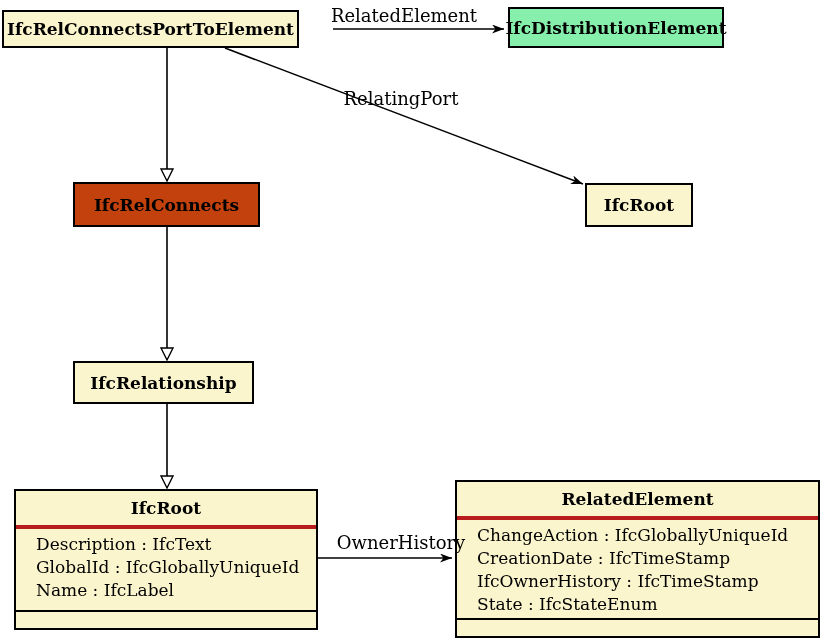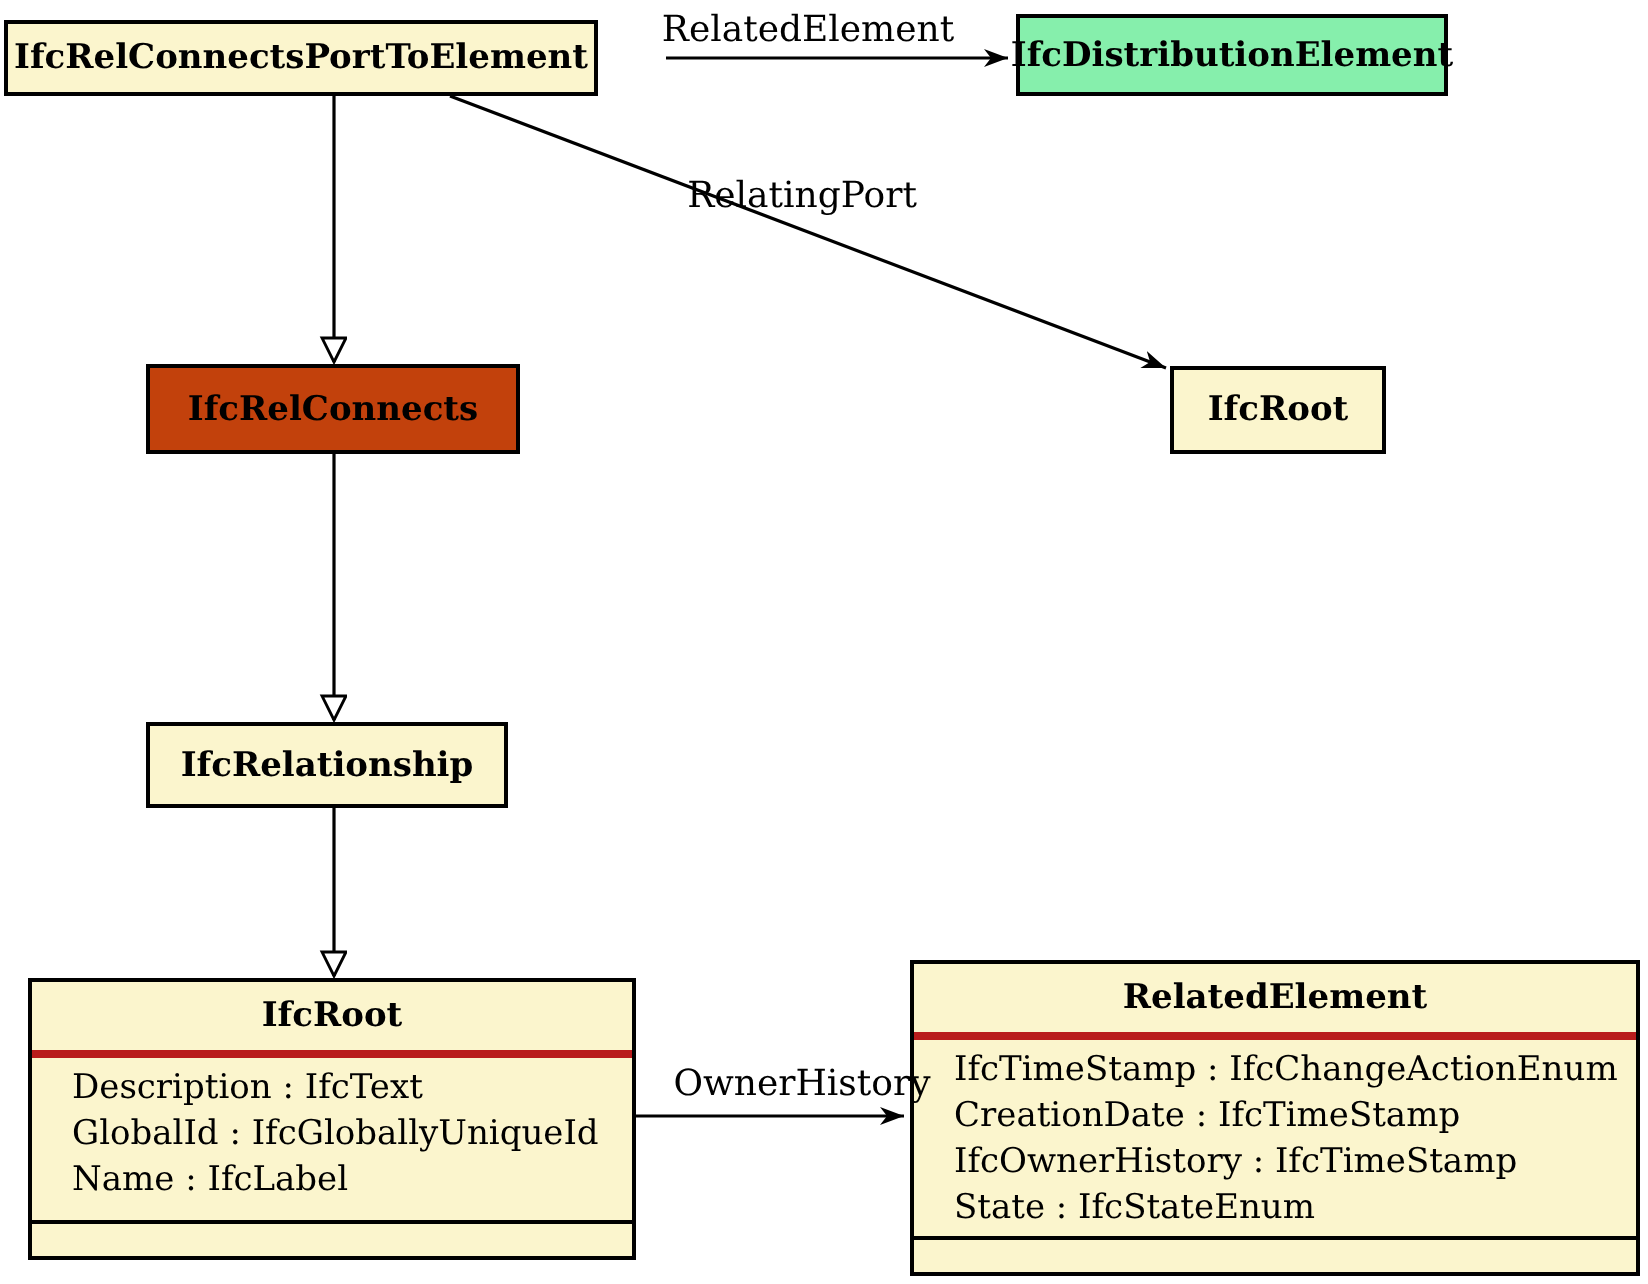--- a/index.html
+++ b/index.html
@@ -116,21 +116,21 @@
       <div class="node-attrs">
         <div class="attr-line">Description : IfcText</div>
         <div class="attr-line">GlobalId : IfcGloballyUniqueId</div>
         <div class="attr-line">Name : IfcLabel</div>
       </div>
       <div class="node-empty"></div>
     </div>
     <div class="node node-compartments" style="left: 455px; top: 480px; width: 365px; height: 158px; background: rgb(251, 245, 205); border-color: rgb(0, 0, 0);">
       <div class="node-title">RelatedElement</div>
       <div class="node-attrs">
-        <div class="attr-line">IfcTimeStamp : IfcChangeActionEnum</div>
+        <div class="attr-line">ChangeAction : IfcGloballyUniqueId</div>
         <div class="attr-line">CreationDate : IfcTimeStamp</div>
         <div class="attr-line">IfcOwnerHistory : IfcTimeStamp</div>
         <div class="attr-line">State : IfcStateEnum</div>
       </div>
       <div class="node-empty"></div>
     </div>
     <div class="edge-label" style="left: 404px; top: 15px;">RelatedElement</div>
     <div class="edge-label" style="left: 401px; top: 98px;">RelatingPort</div>
     <div class="edge-label" style="left: 401px; top: 542px;">OwnerHistory</div>
   </div>

